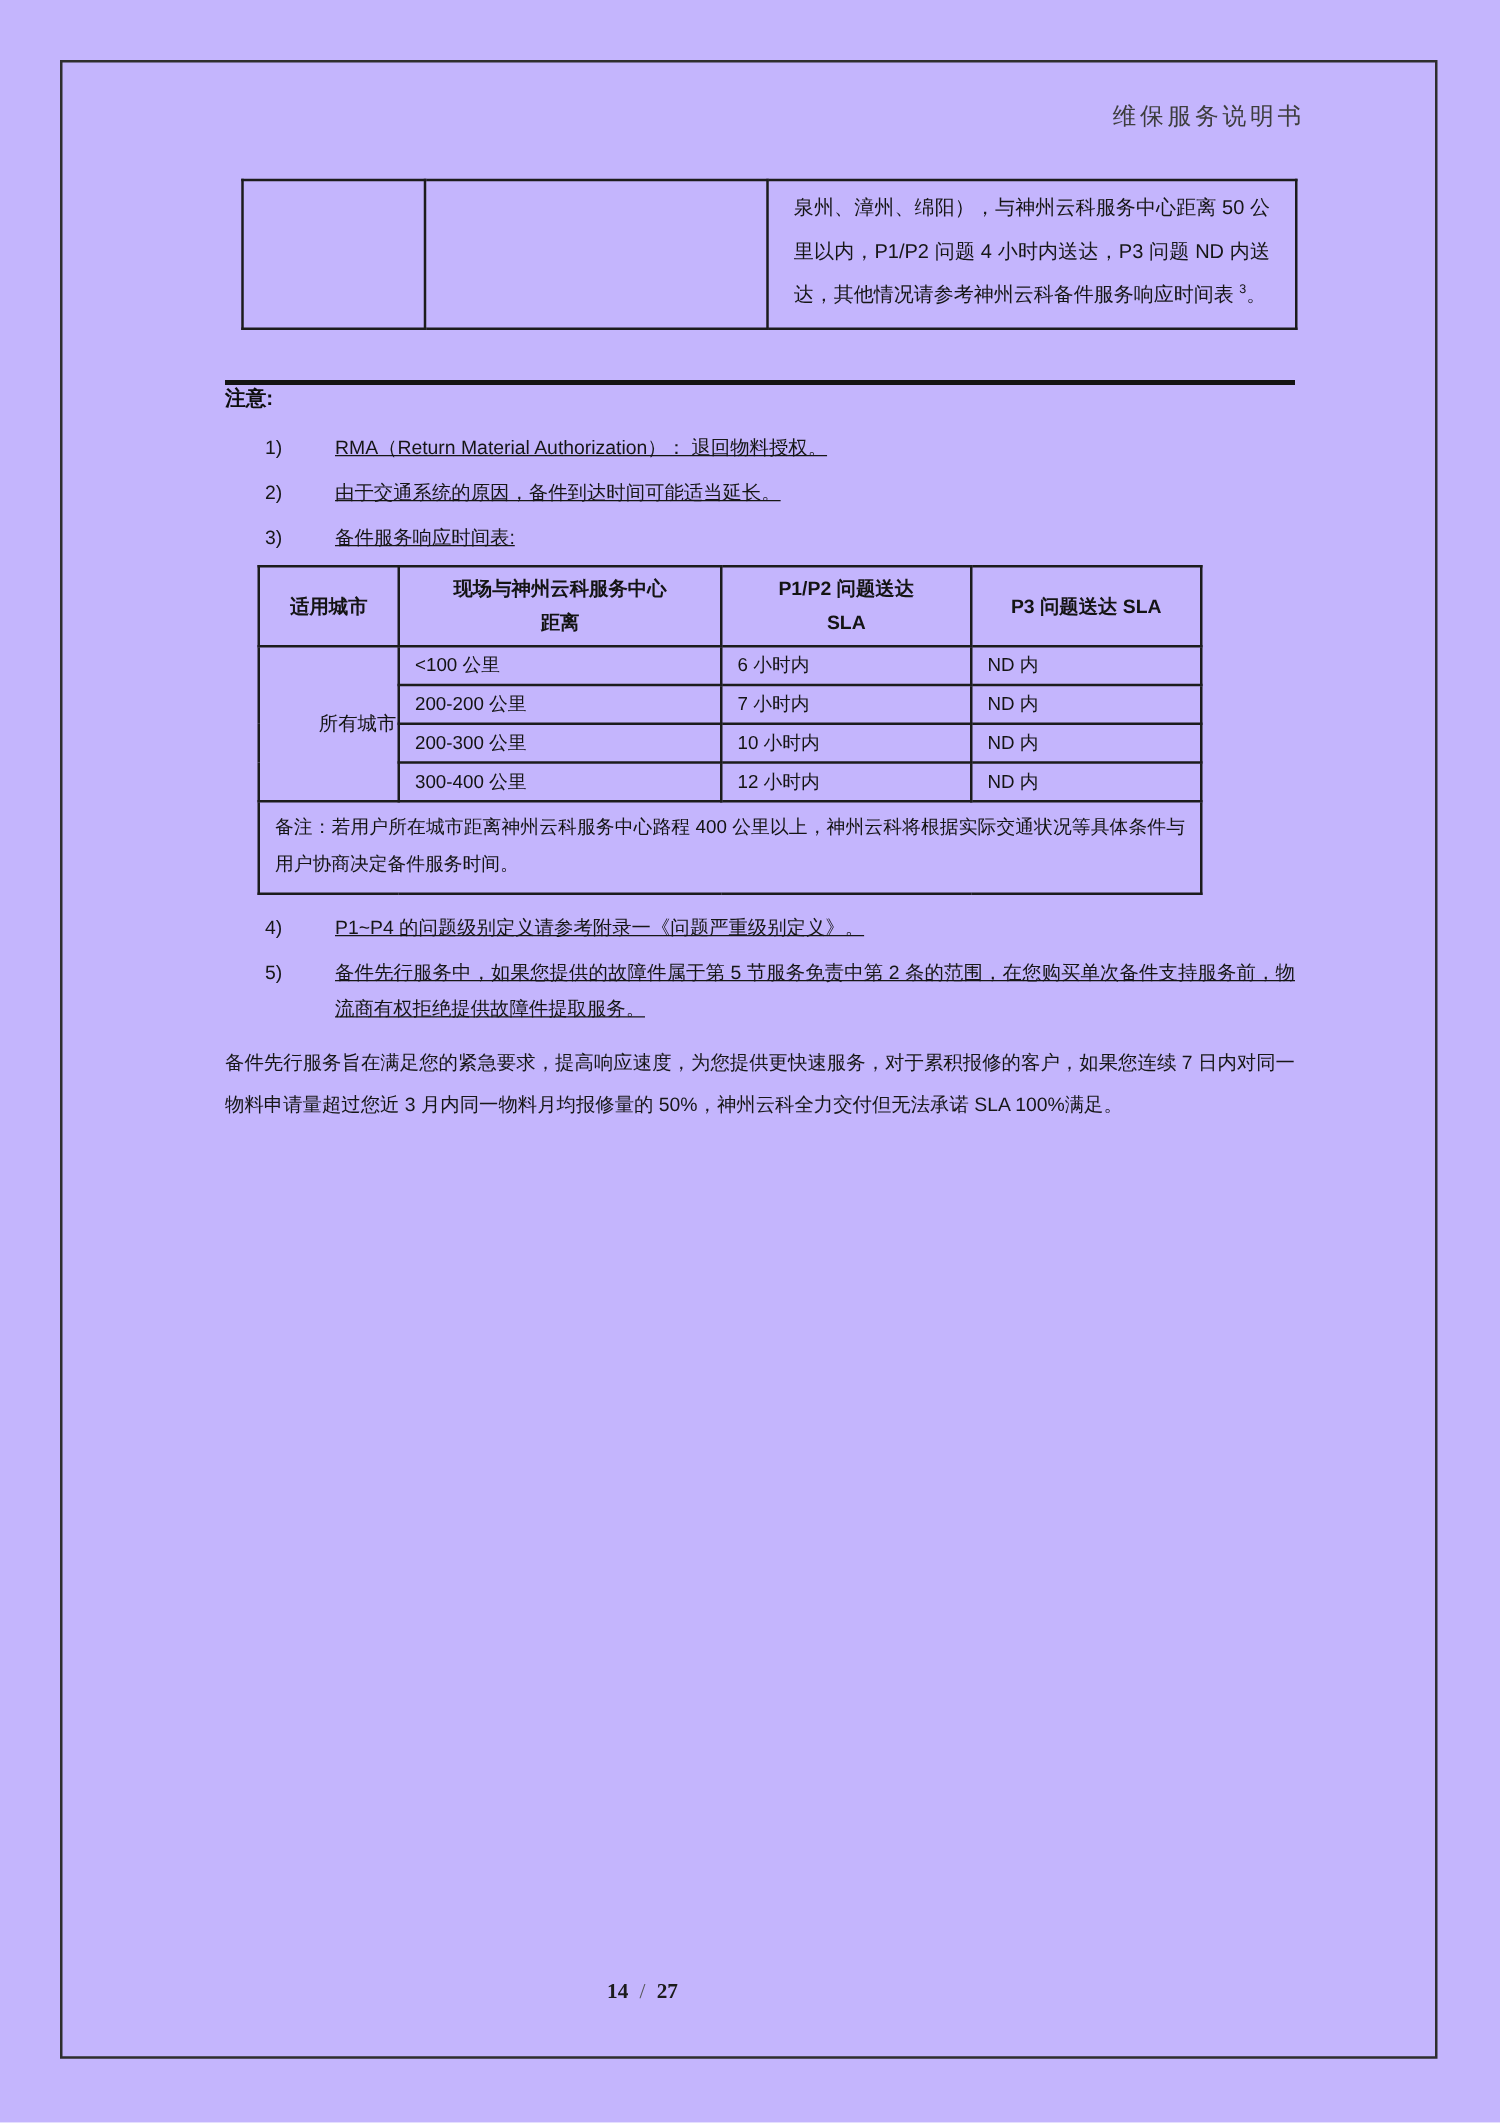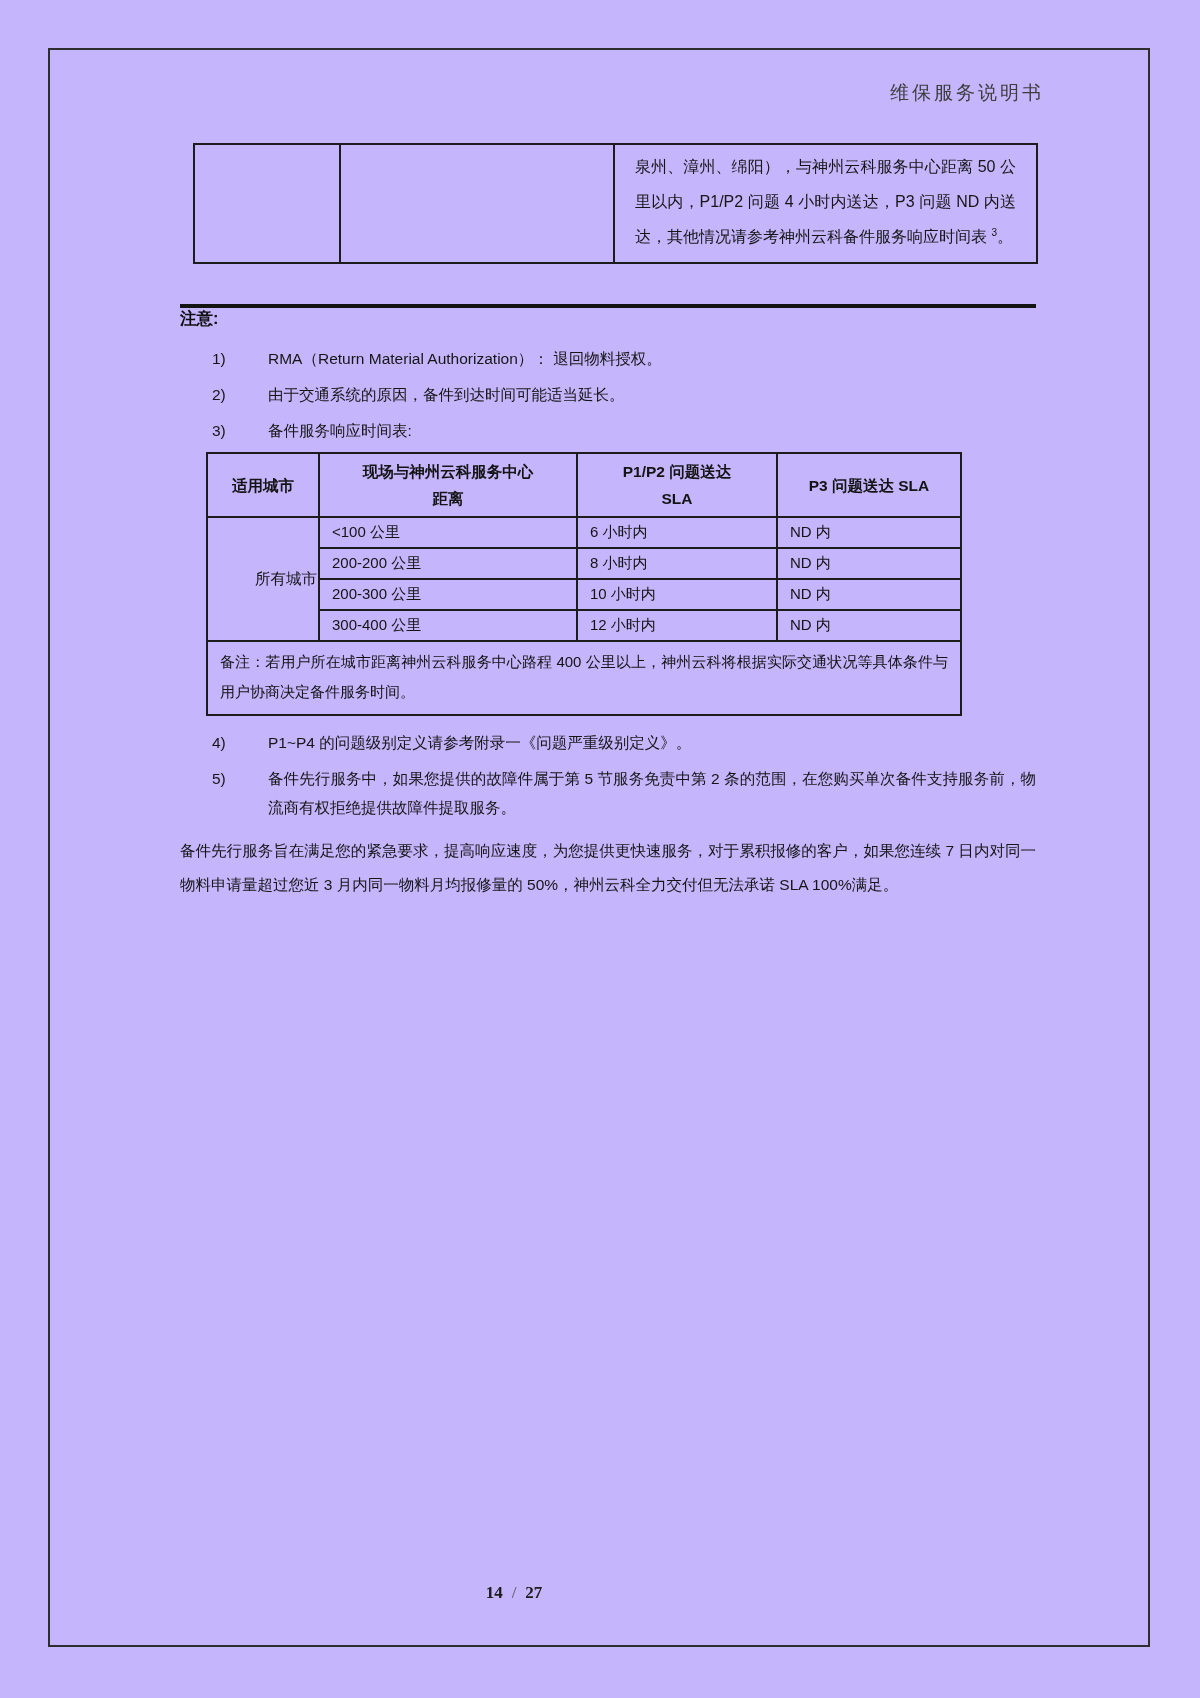--- a/index.html
+++ b/index.html
@@ -76,21 +76,21 @@
     line-height: 29px;
     margin: 0 0 7px 0;
     color: #161616;
   }
   .note-num {
     flex: none;
     width: 56px;
     padding-left: 32px;
     box-sizing: content-box;
   }
-  .note-text { flex: 1; text-align: justify; }
+  .note-text { flex: 1; text-align: justify; text-decoration: underline; }
   
   .sla-table {
     border-collapse: collapse;
     table-layout: fixed;
     width: 754px;
     margin: 4px 0 12px 26px;
     font-size: 15px;
     color: #141414;
     padding-left: 36px;
   }
@@ -211,21 +211,21 @@
           <th>P3 问题送达 SLA</th>
         </tr>
         <tr>
           <td class="group" rowspan="4">所有城市</td>
           <td class="cell">&lt;100 公里</td>
           <td class="cell">6 小时内</td>
           <td class="cell">ND 内</td>
         </tr>
         <tr>
           <td class="cell">200-200 公里</td>
-          <td class="cell">8 小时内</td>
+          <td class="cell">7 小时内</td>
           <td class="cell">ND 内</td>
         </tr>
         <tr>
           <td class="cell">200-300 公里</td>
           <td class="cell">10 小时内</td>
           <td class="cell">ND 内</td>
         </tr>
         <tr>
           <td class="cell">300-400 公里</td>
           <td class="cell">12 小时内</td>

